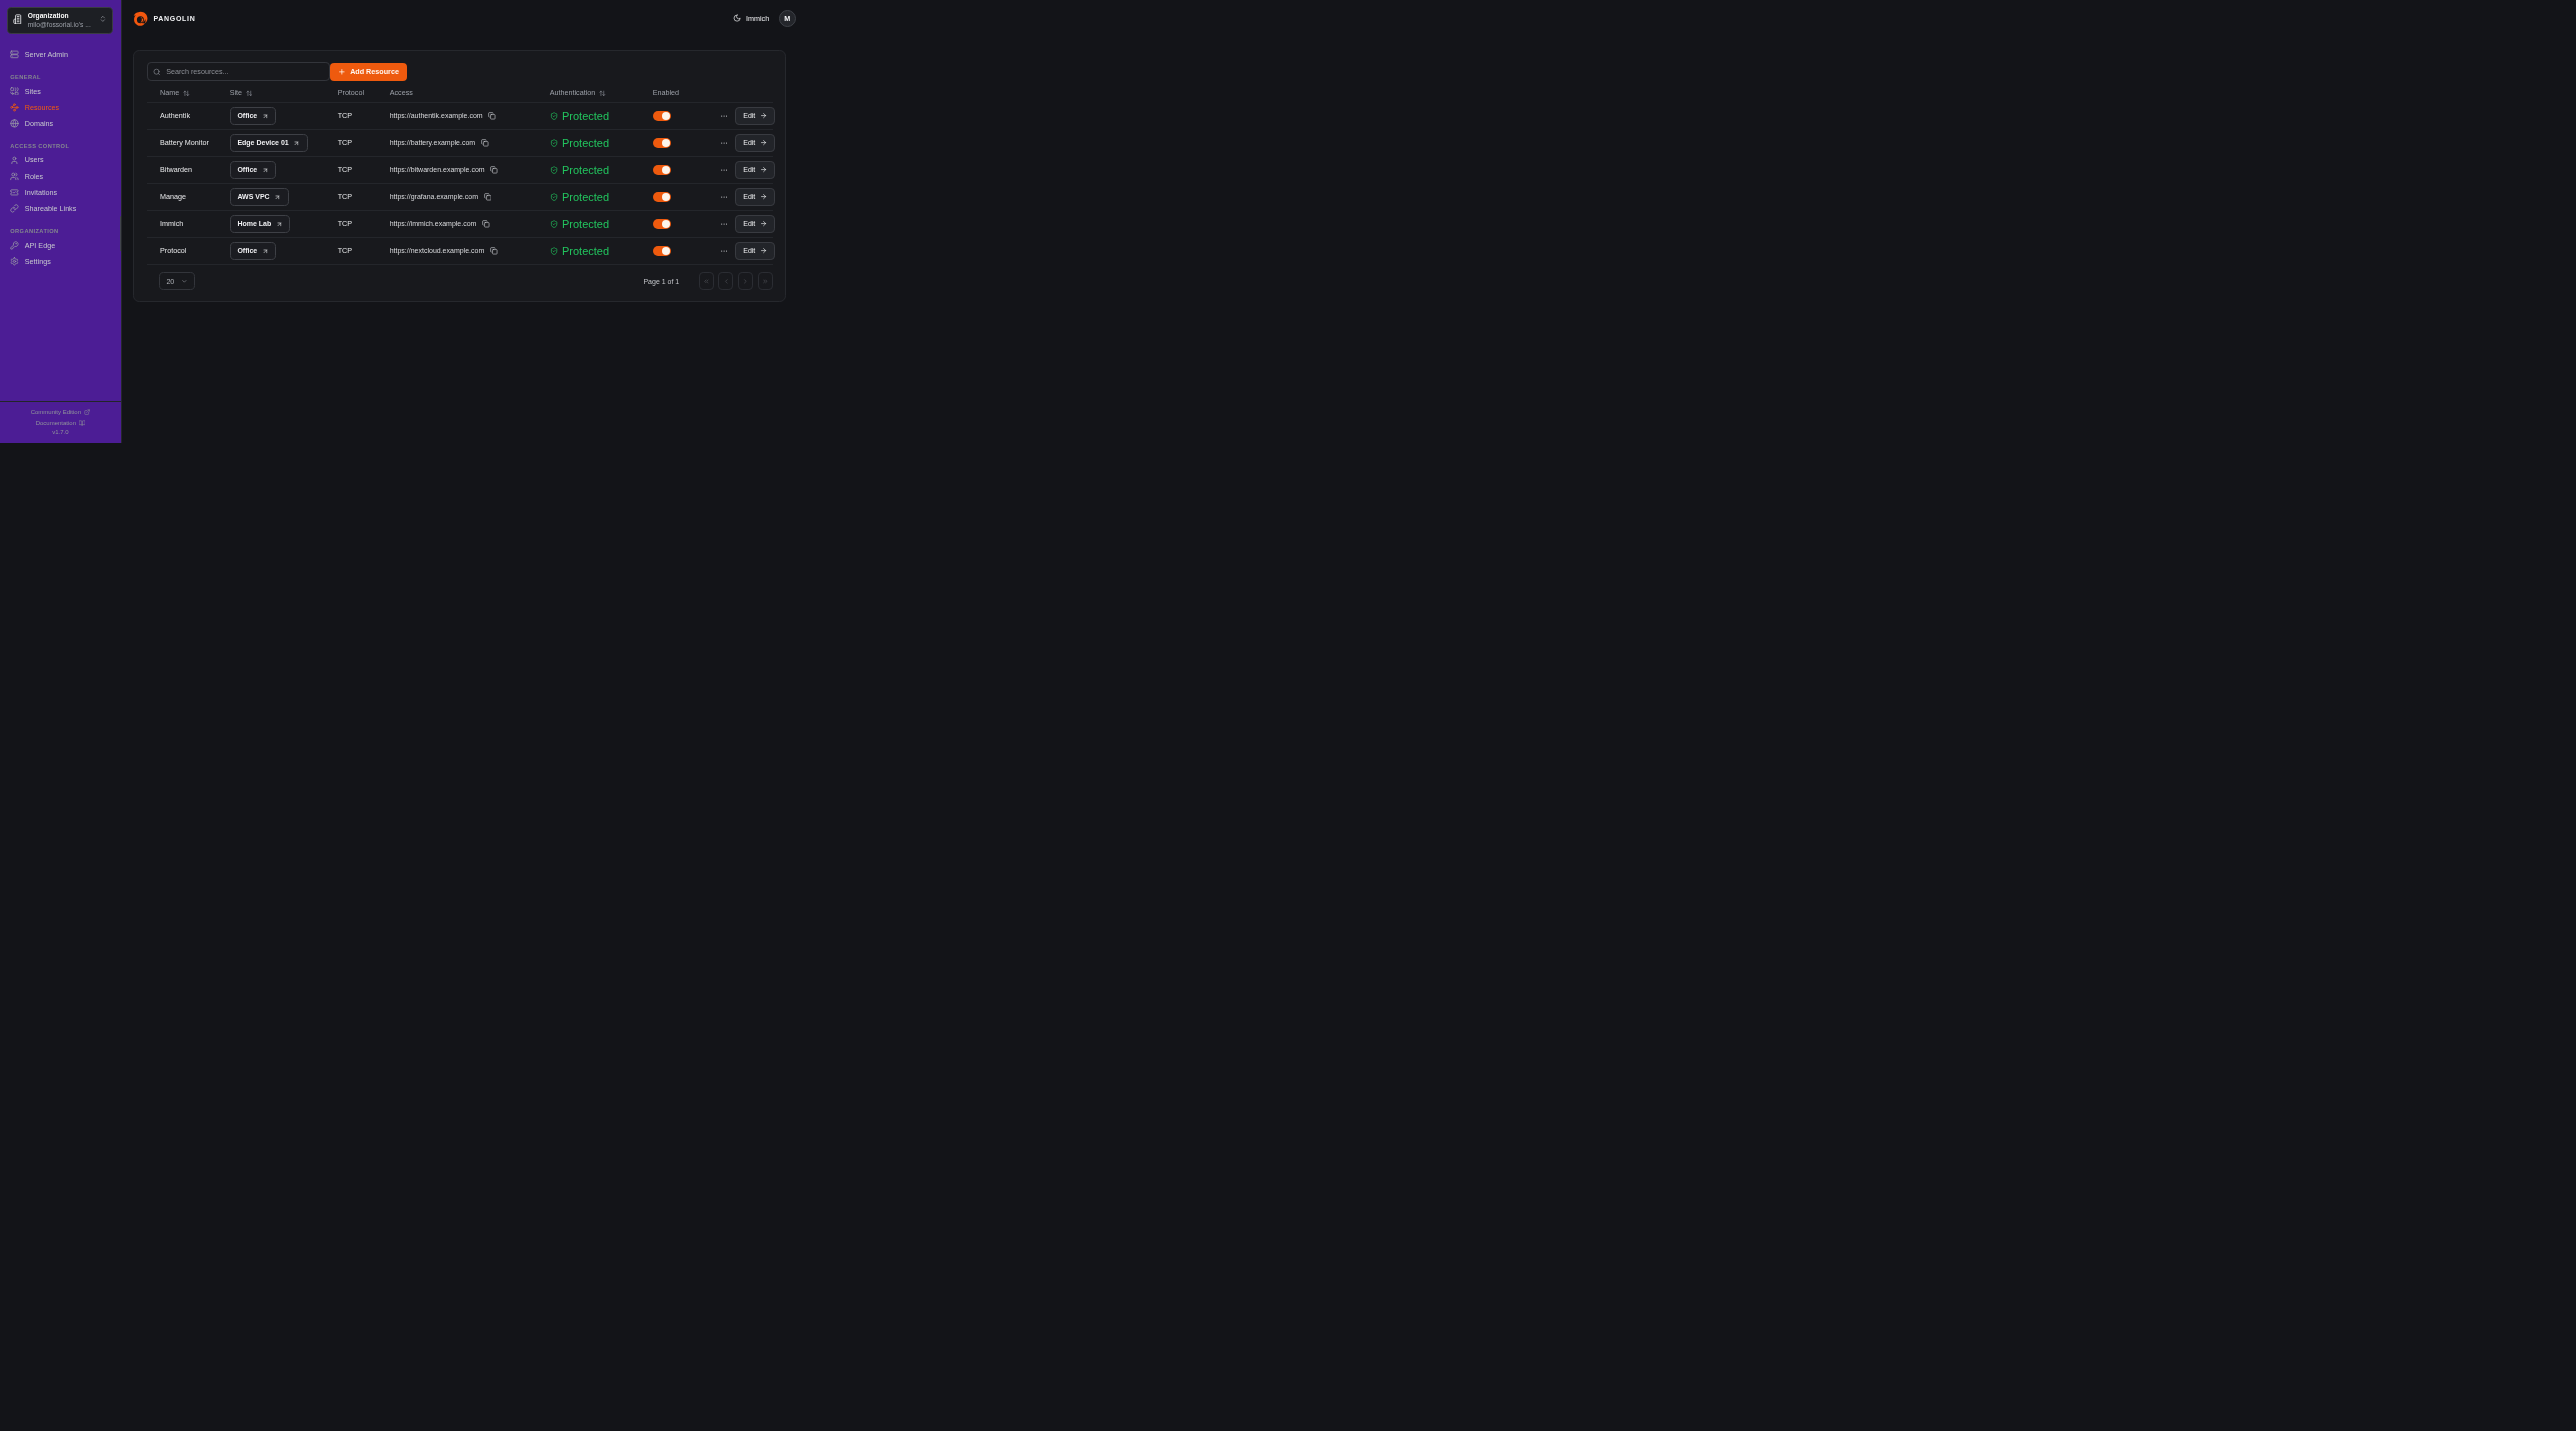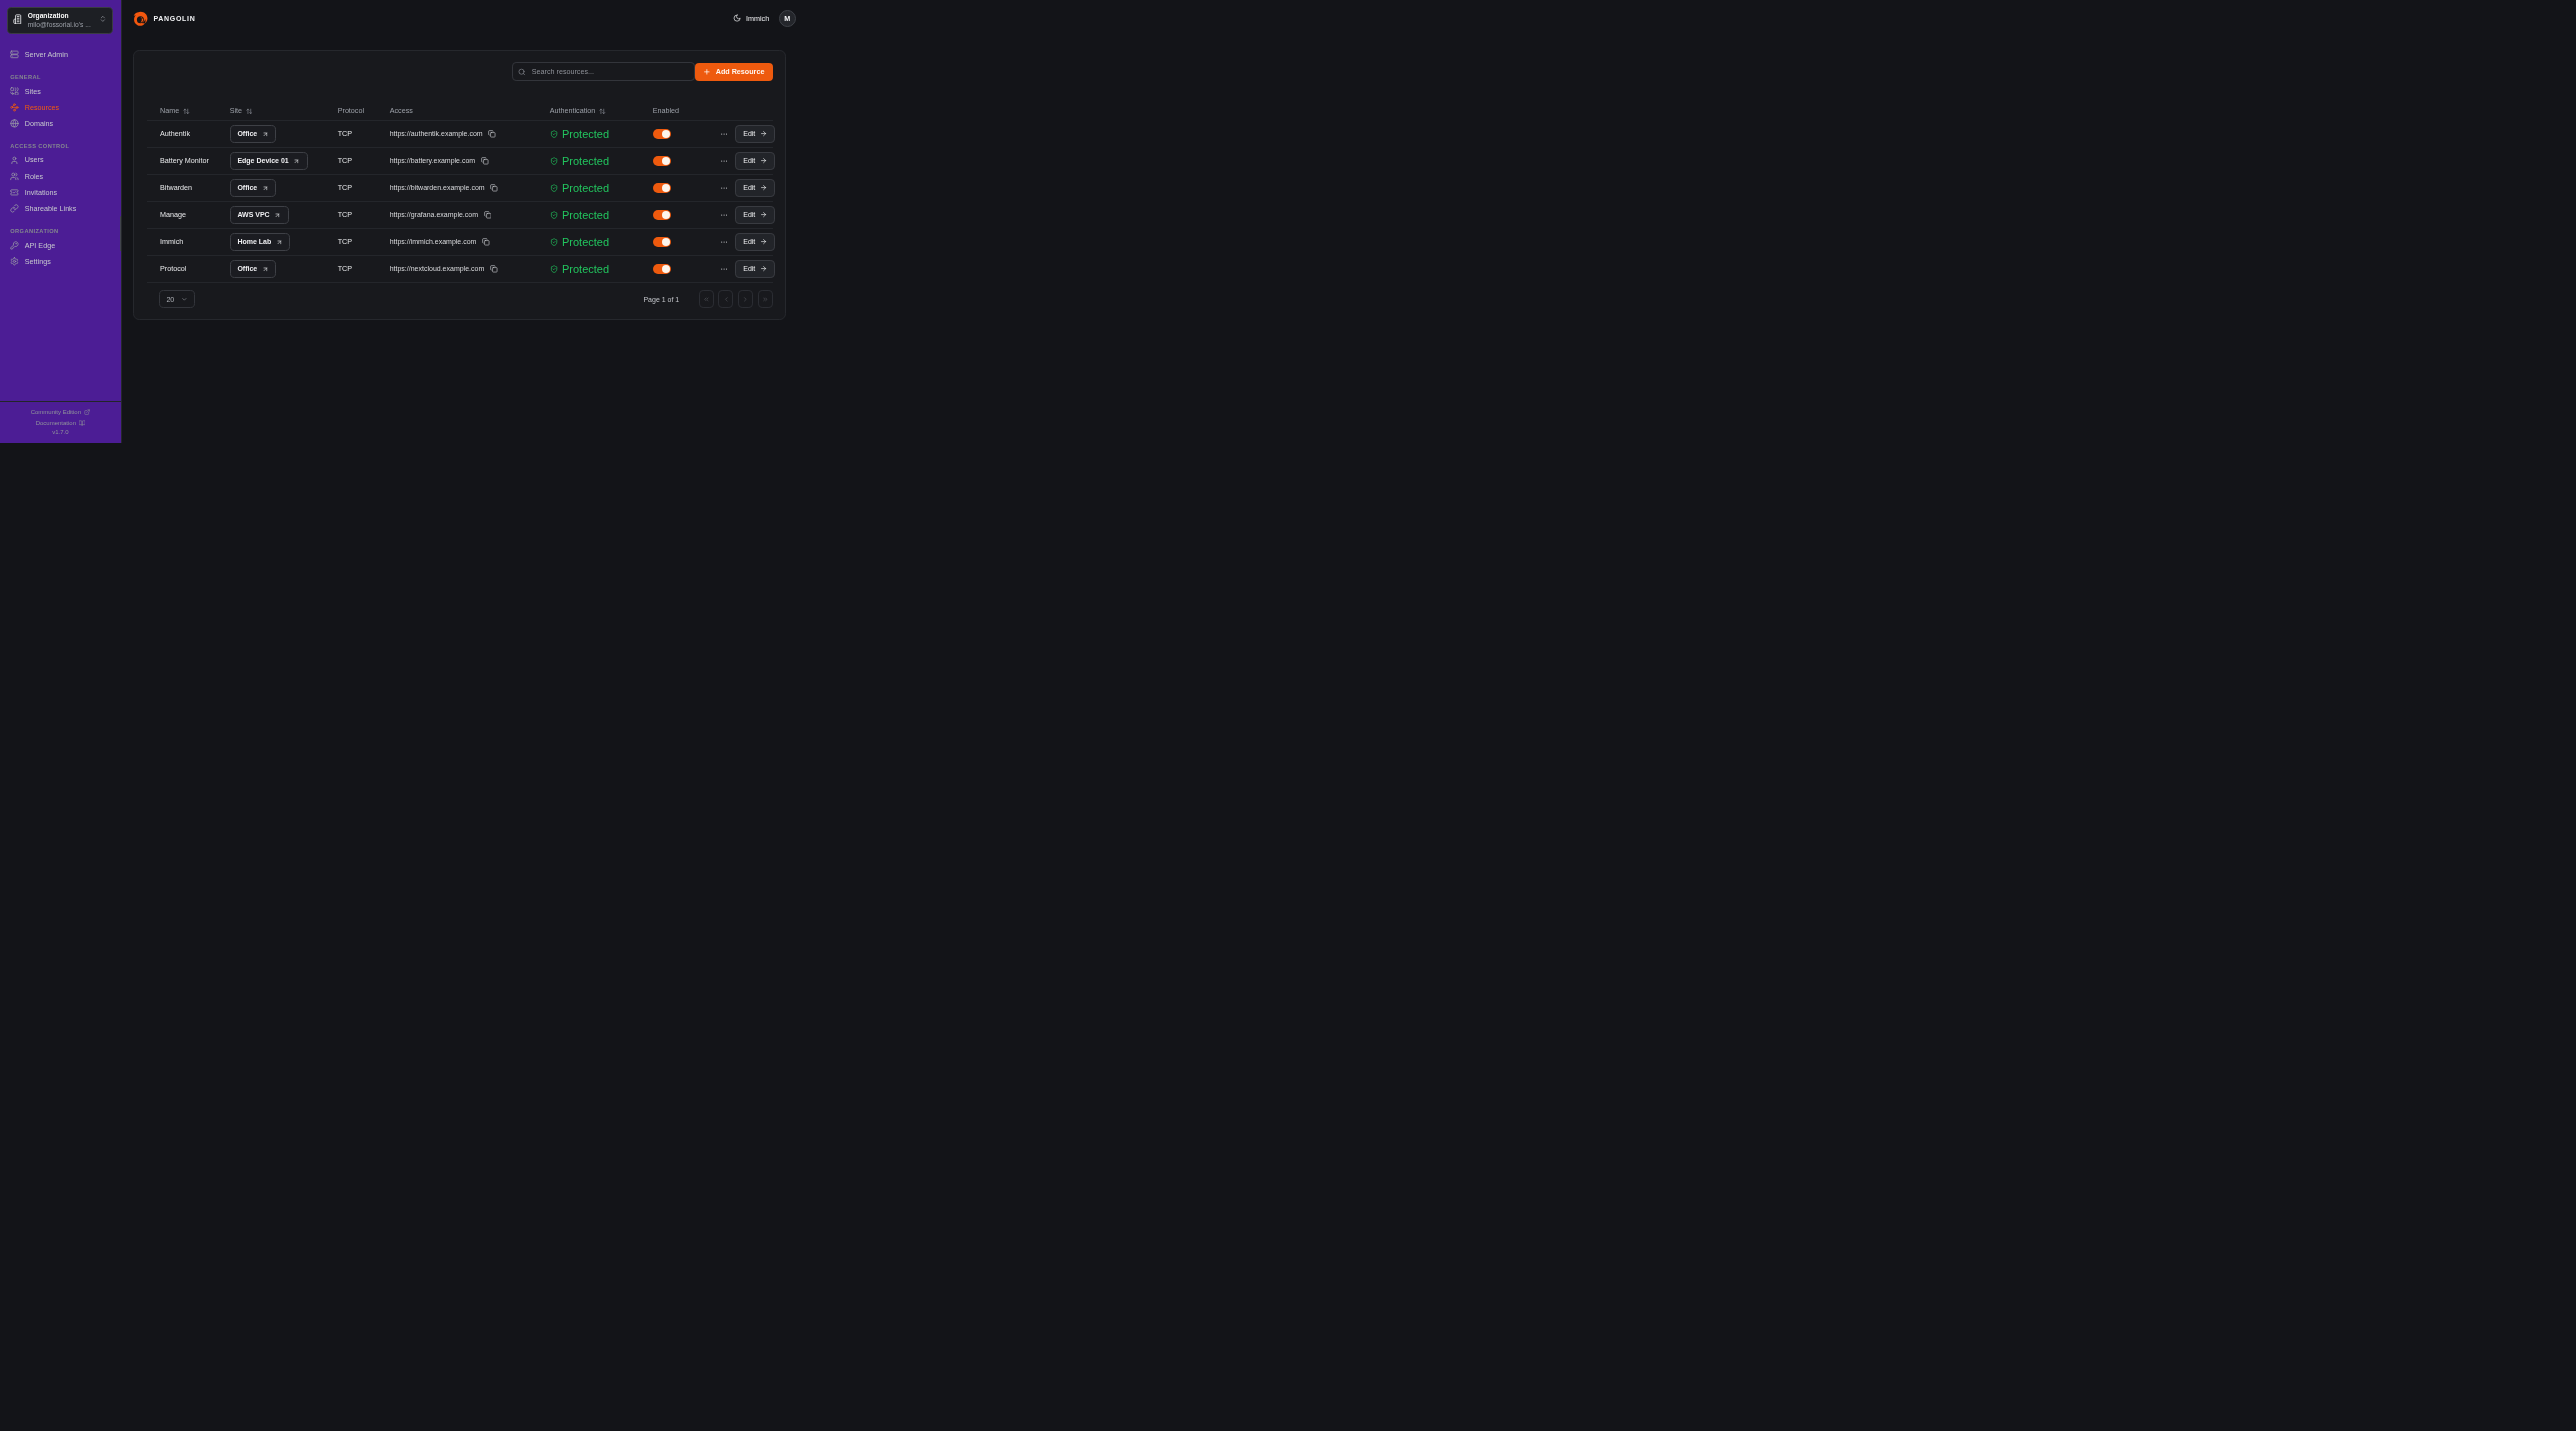--- a/index.html
+++ b/index.html
@@ -37,21 +37,21 @@
   .theme-toggle { display:flex; align-items:center; gap:4.6px; font-size:7.2px; color:#f0f1f3; cursor:pointer; }
   .theme-toggle .ic { width:8.2px; height:8.2px; }
   .avatar { width:17.5px; height:17.5px; border-radius:50%; background:#24262b; border:0.8px solid #3e4147; display:flex; align-items:center; justify-content:center; font-size:7.2px; font-weight:bold; color:#f5f6f8; cursor:pointer; }
 
   .page-head { padding:11.3px 0 0 11.3px; }
   .page-title { font-size:14px; font-weight:bold; color:#fbfbfc; letter-spacing:-.01em; }
   .page-sub { margin-top:3.6px; font-size:7.7px; color:#a4a7ad; }
 
   
   .card { margin:13px 22px 0 11.3px; background:#18191d; border:0.5px solid #26282d; border-radius:6.2px; padding:11.3px 12.4px 11.3px 12.4px; }
-  .toolbar { display:flex; align-items:center; justify-content:flex-end; margin-bottom:19px; }
+  .toolbar { display:flex; align-items:center; justify-content:flex-start; margin-bottom:1px; }
   .search-box { position:relative; width:183px; }
   .search-box .ic { position:absolute; left:6.2px; top:50%; transform:translateY(-50%); width:7.7px; height:7.7px; color:#8d9097; }
   .search-input { width:100%; height:19px; background:transparent; border:0.5px solid #33353b; border-radius:4.1px; padding:0 6.2px 0 18.5px; font-size:7.2px; color:#e8e9eb; font-family:"Liberation Sans", sans-serif; outline:none; }
   .search-input::placeholder { color:#8d9097; }
   .add-btn { display:flex; align-items:center; gap:4.6px; height:18.5px; padding:0 8.2px; background:#ee5a0e; border:none; border-radius:4.1px; color:#fff8f2; font-size:7.2px; font-weight:600; font-family:"Liberation Sans", sans-serif; cursor:pointer; }
   .add-btn .ic { width:7.7px; height:7.7px; }
 
   
   .thead, .tr { display:grid; grid-template-columns:83px 108px 52px 160px 103px 67px 1fr; align-items:center; }
   .thead { height:20.6px; border-bottom:0.5px solid #24262b; }

